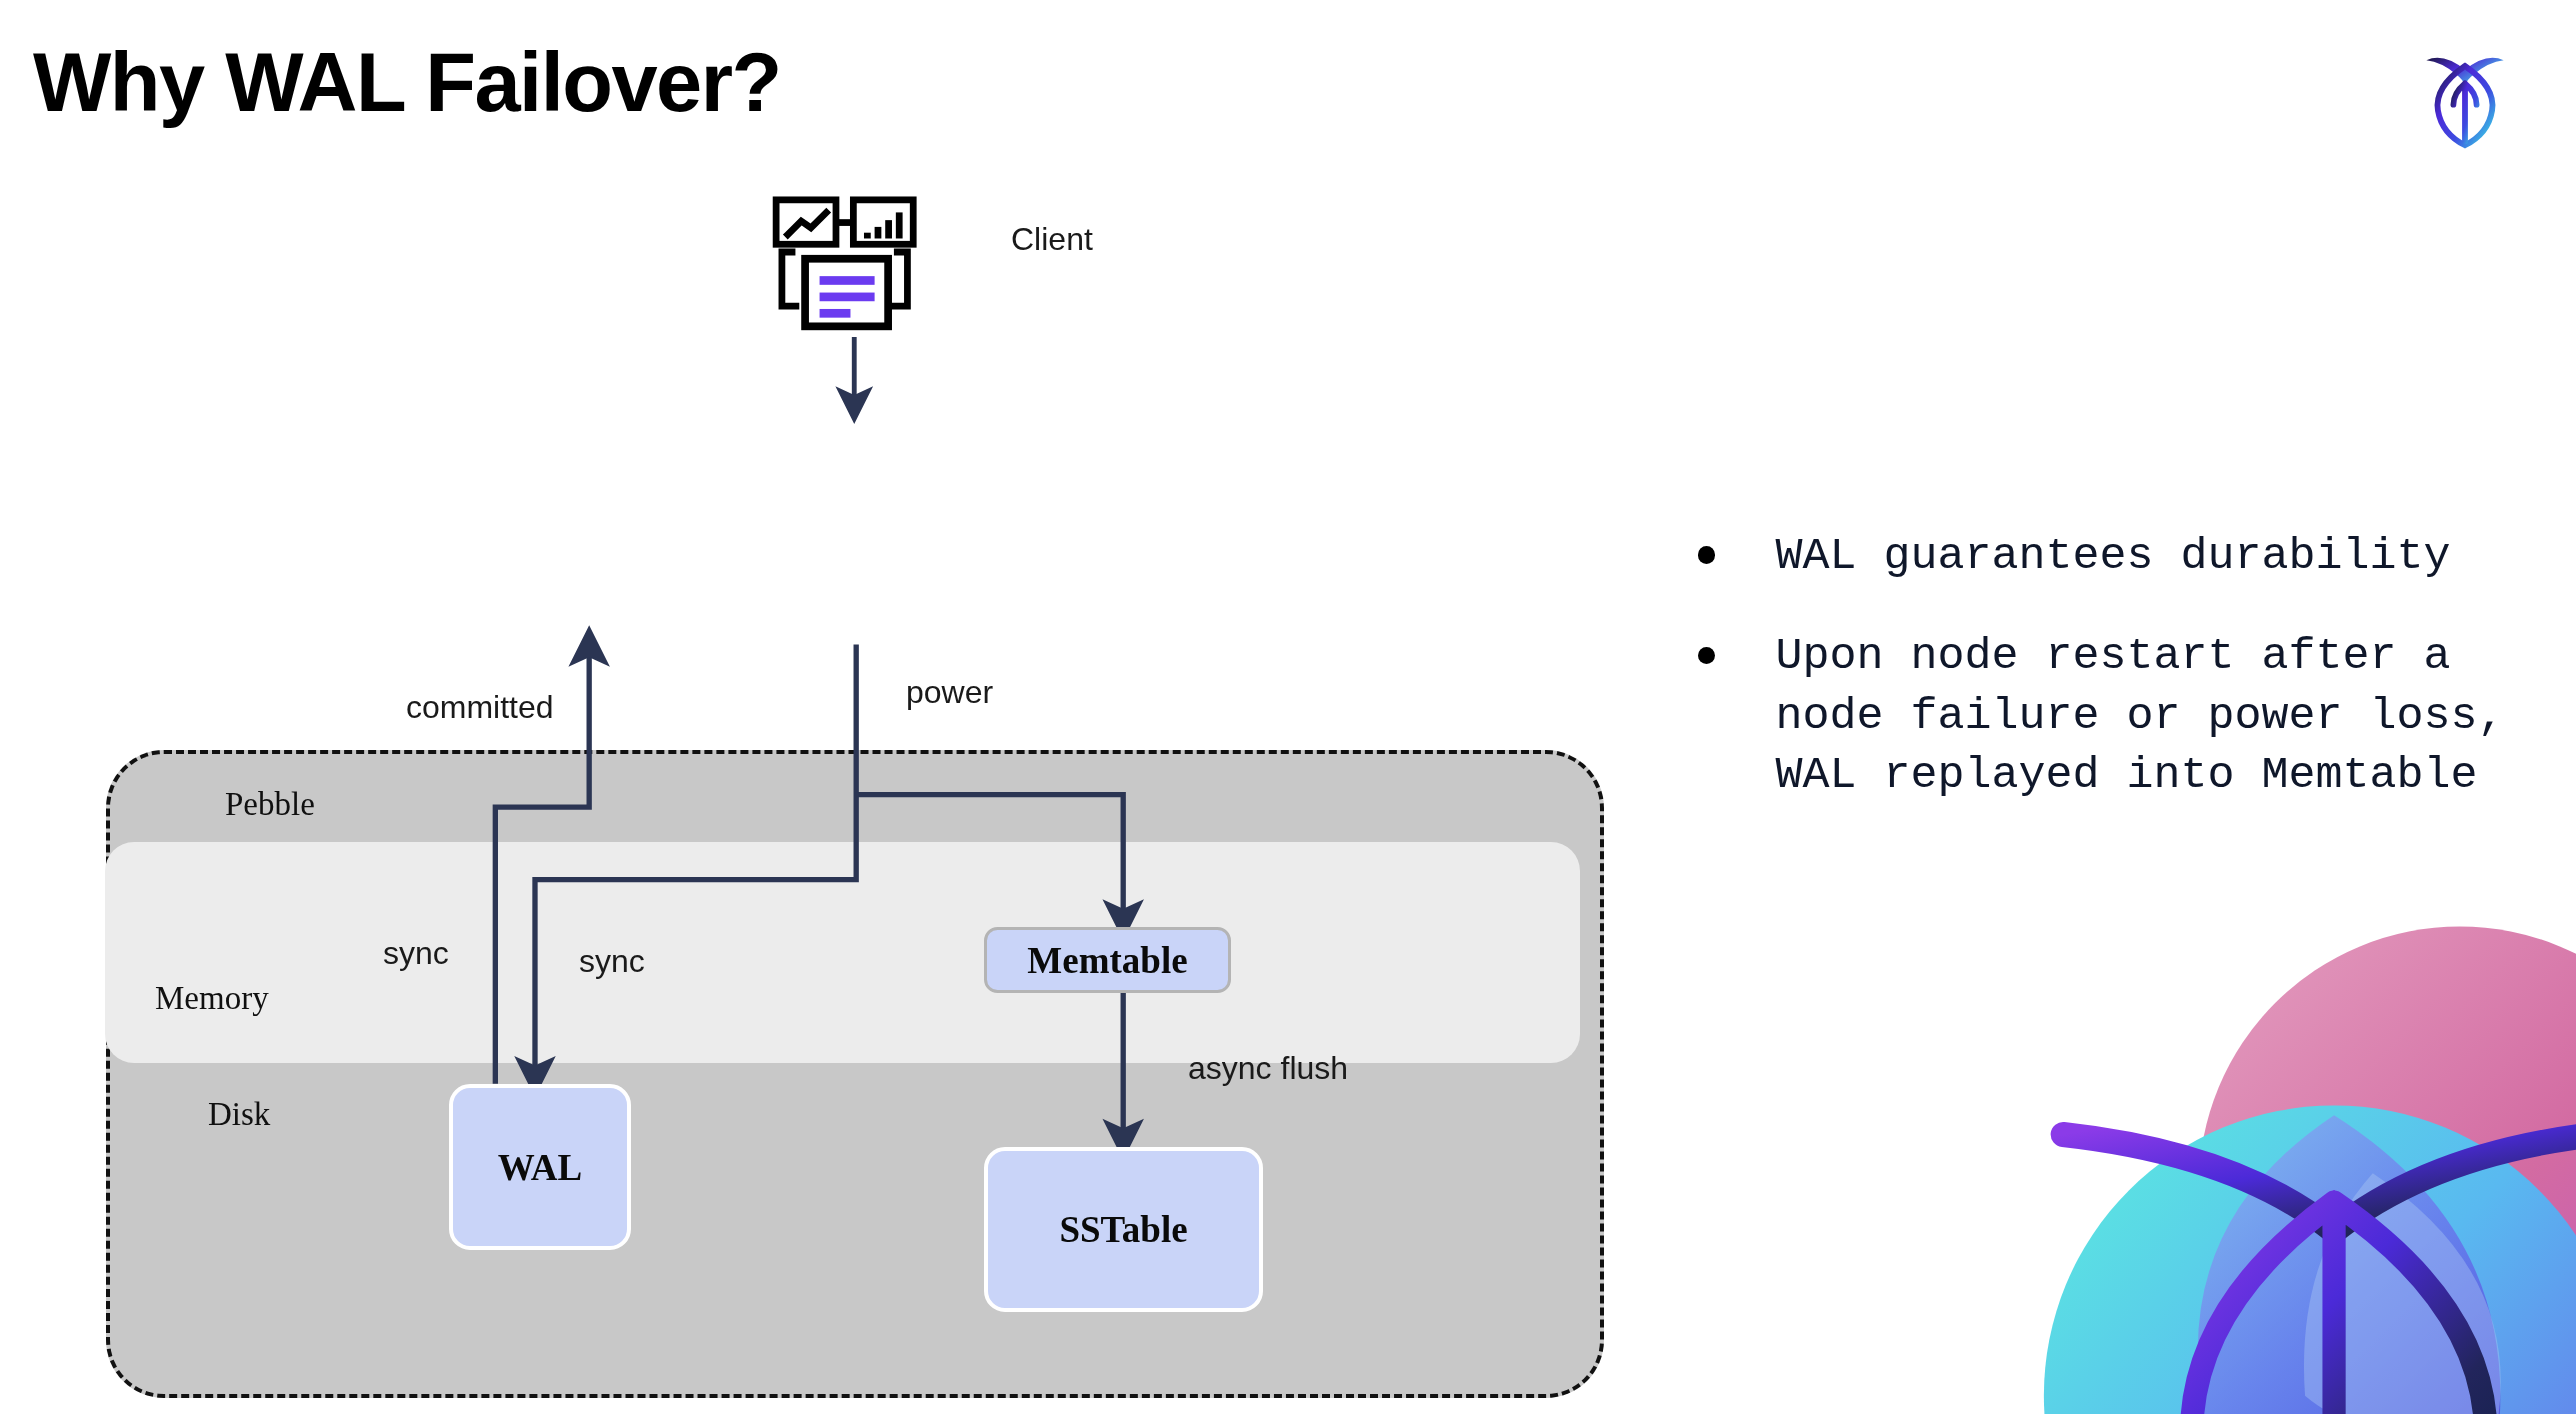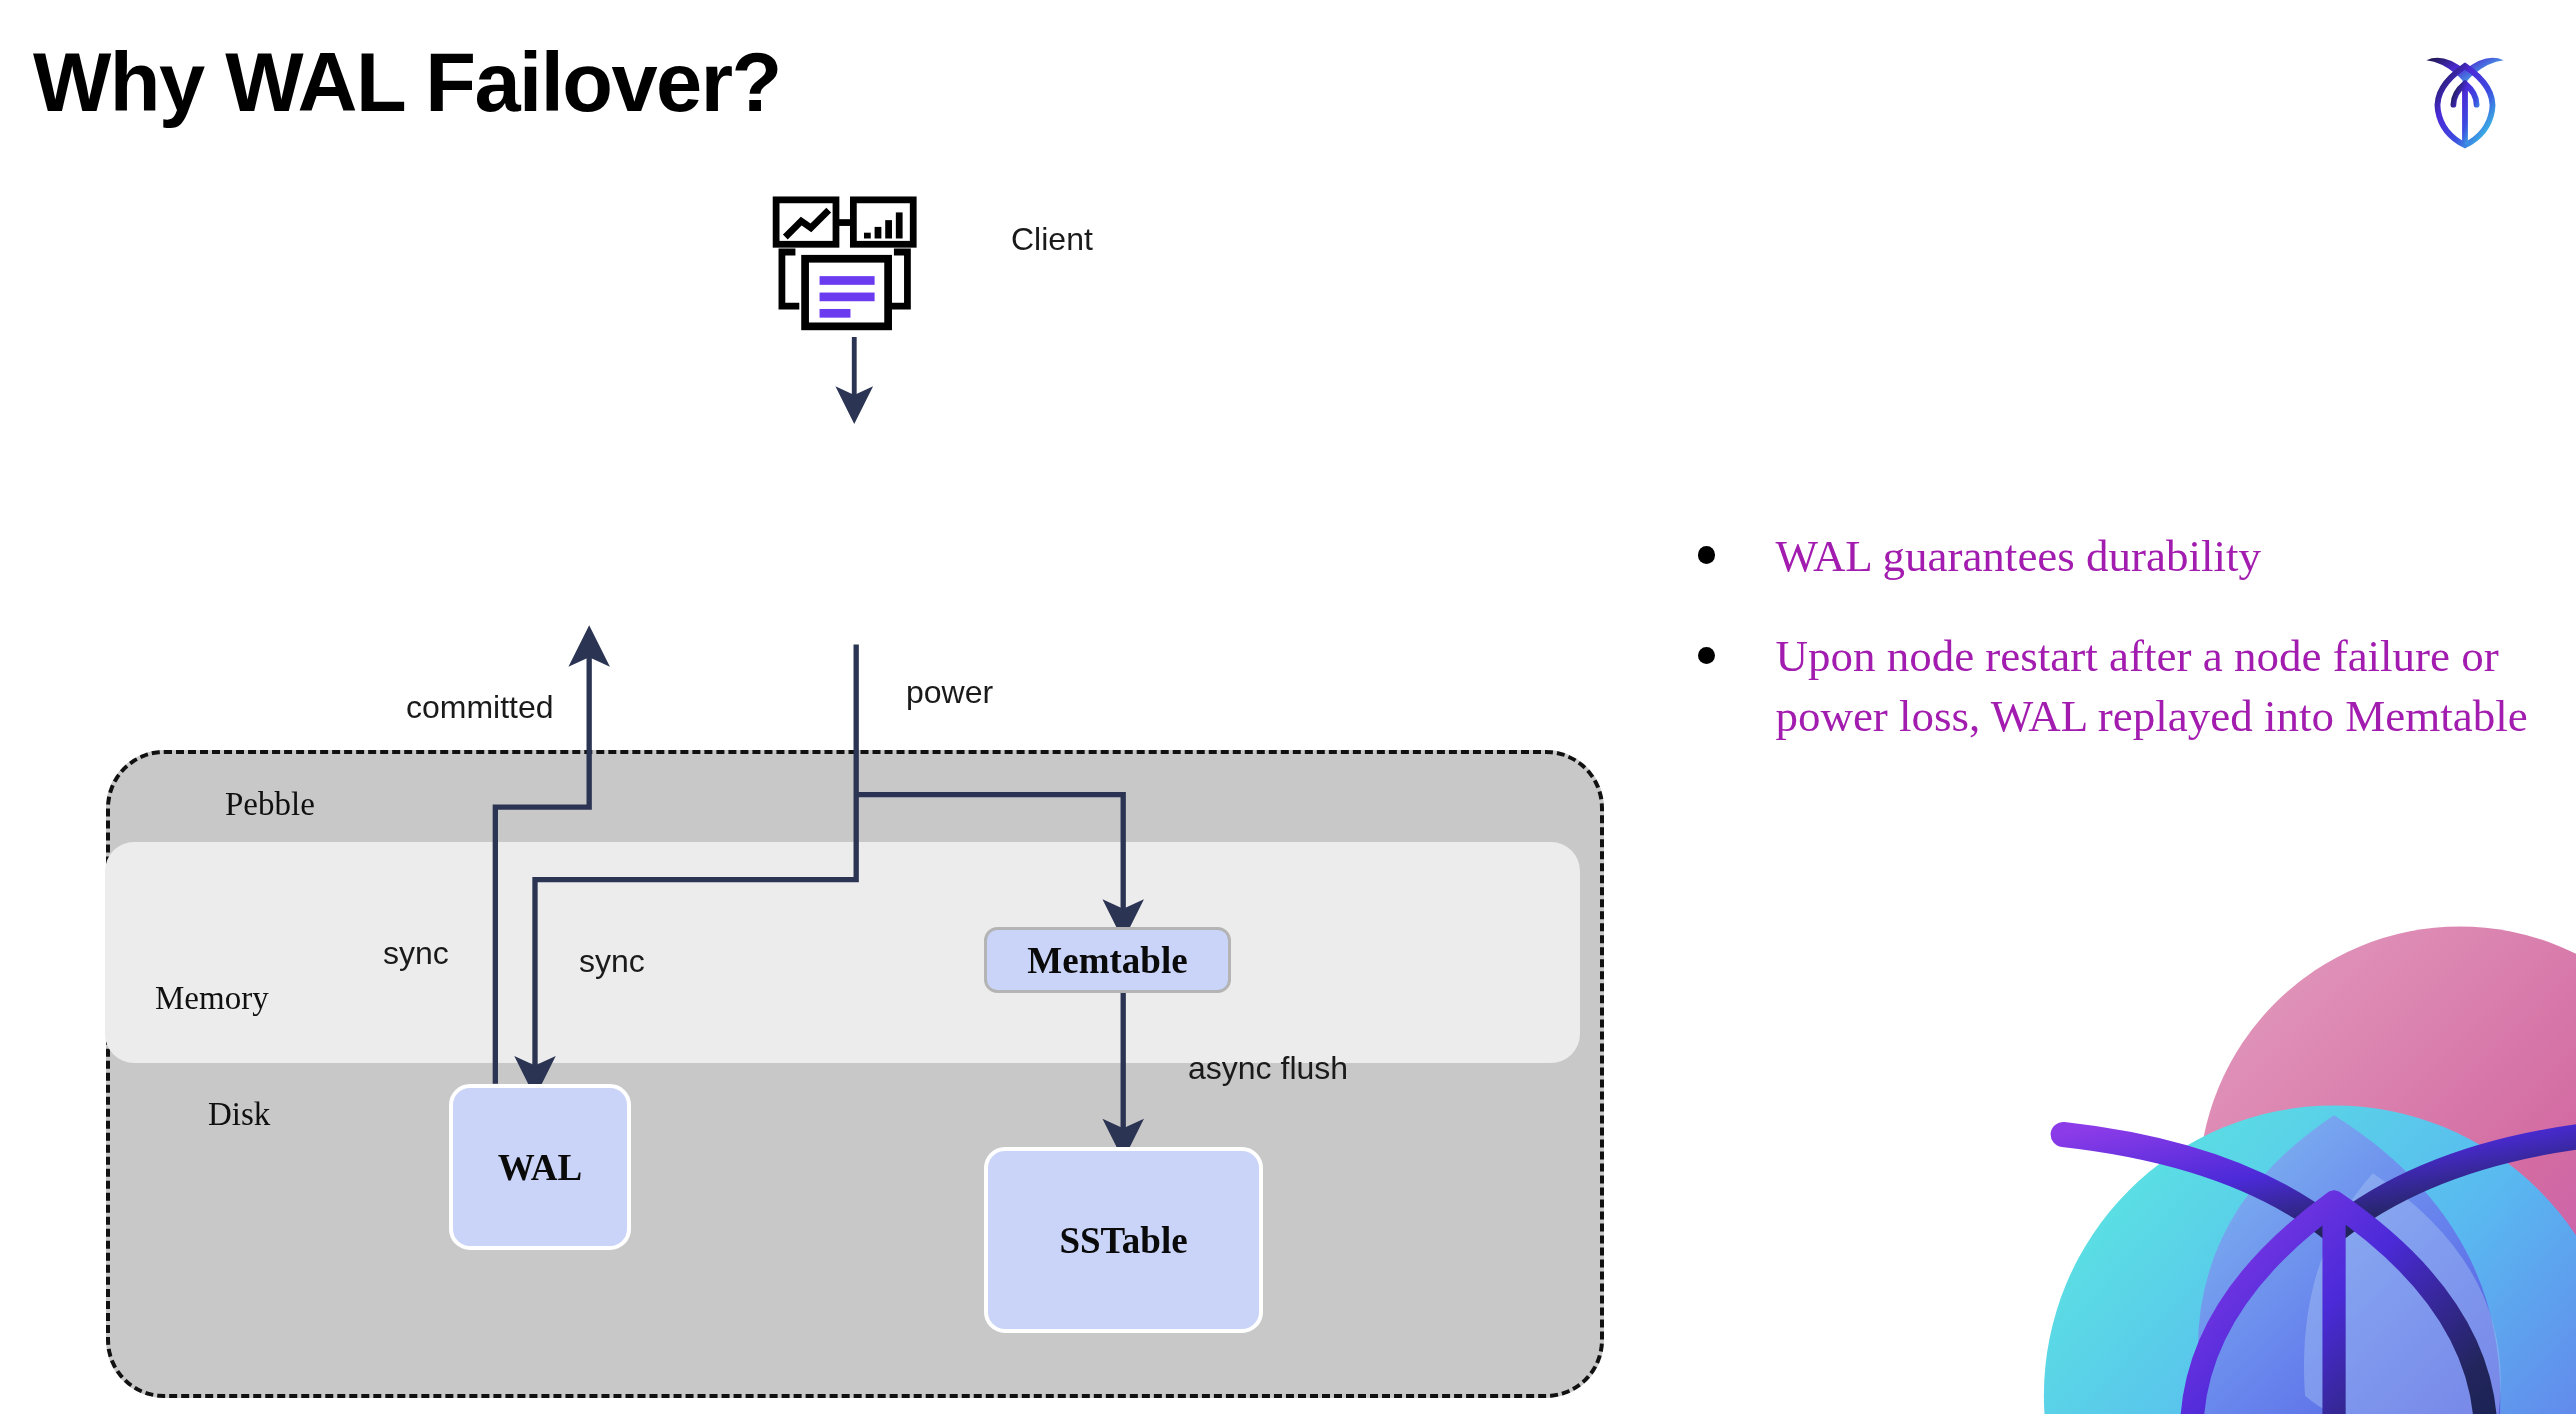--- a/index.html
+++ b/index.html
@@ -147,21 +147,21 @@
   }
   #node-wal {
     left: 449px; top: 1084px;
     width: 182px; height: 166px;
     border: 4.8px solid #FFFFFF;
     border-radius: 21px;
     font-size: 37px;
   }
   #node-sstable {
     left: 984px; top: 1147px;
-    width: 279px; height: 186px;
+    width: 279px; height: 165px;
     border: 4.8px solid #FFFFFF;
     border-radius: 21px;
     font-size: 37px;
   }
 
   
   #flow-arrows {
     position: absolute;
     left: 0; top: 0;
     width: 1664px; height: 1415px;
@@ -182,24 +182,24 @@
   }
   .bullet-dot {
     width: 17.4px; height: 17.4px;
     border-radius: 50%;
     background: #000000;
     flex: 0 0 auto;
     margin-top: 19.4px;
   }
   .bullet-text {
     margin-left: 60px;
-    font-family: Liberation Serif, serif;
+    font-family: Liberation Mono, monospace;
     font-size: 45px;
     line-height: 1.32;
-    color: #a21caf;
+    color: #0f172a;
   }
 
   
   #decorative-artwork {
     position: absolute;
     right: 0;
     bottom: 0;
     width: 658px;
     height: 503px;
     overflow: hidden;

